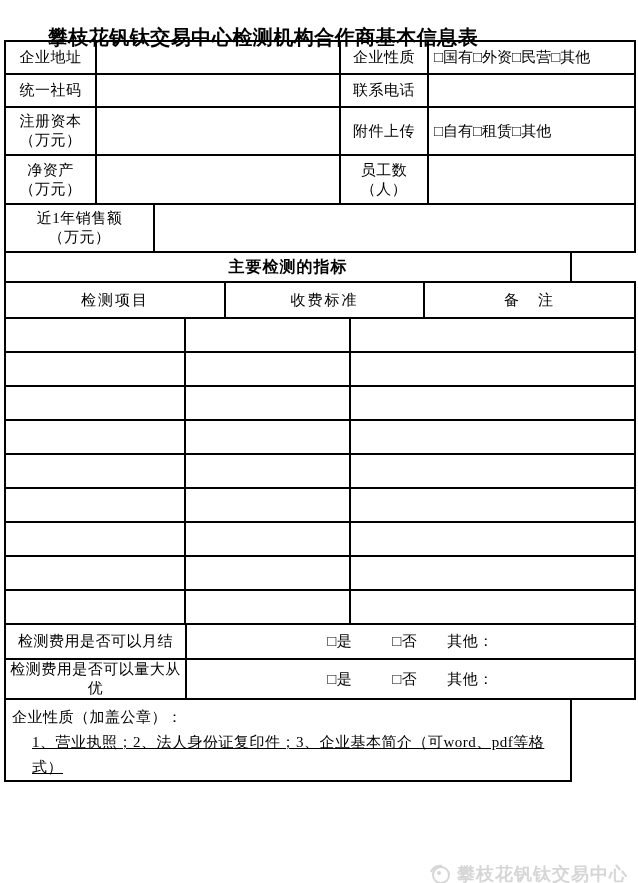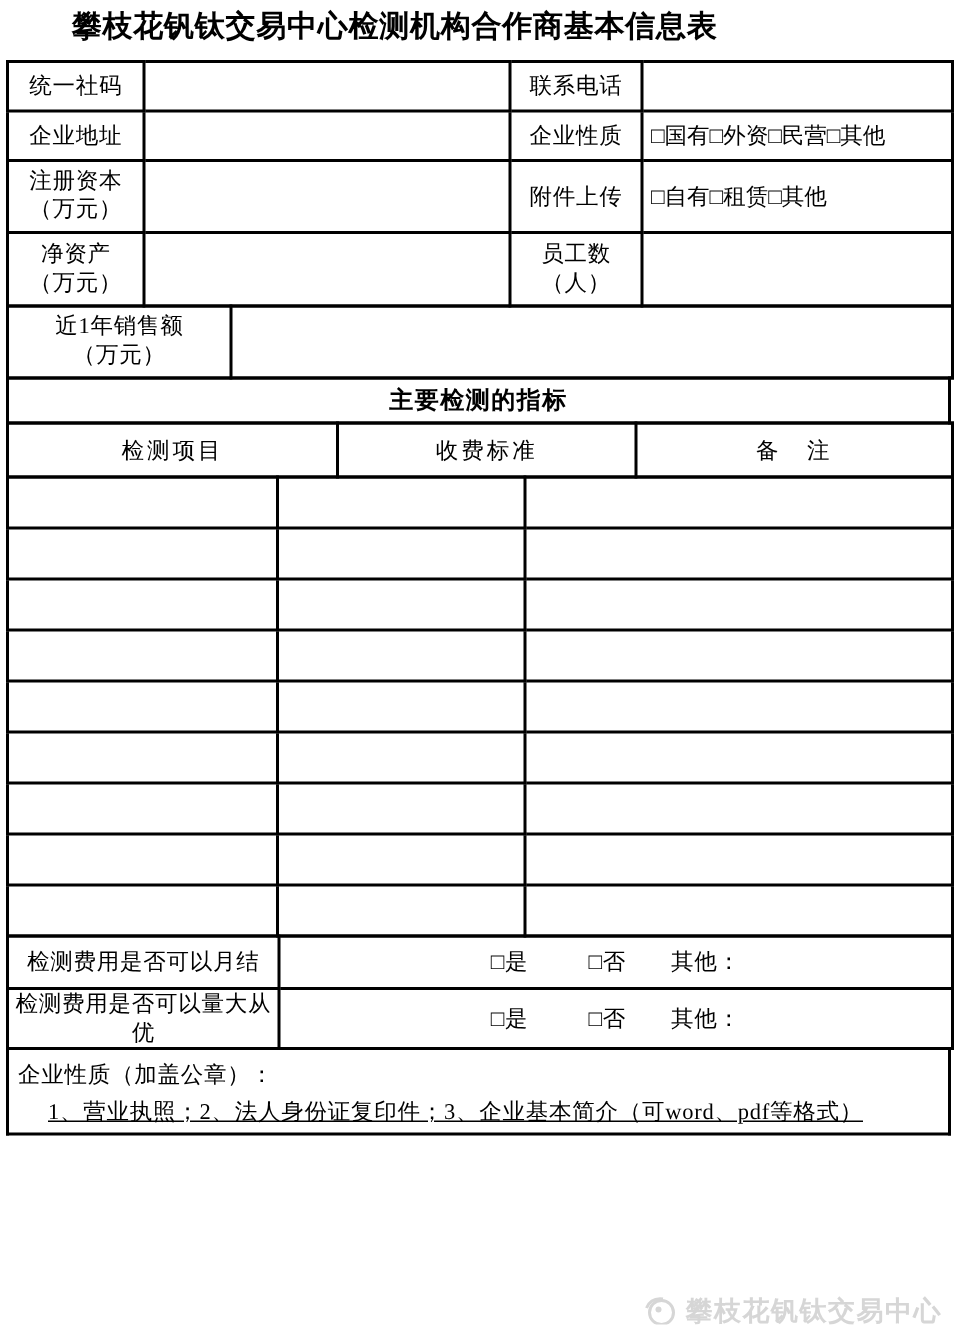--- a/index.html
+++ b/index.html
@@ -1,24 +1,24 @@
 <!DOCTYPE html>
 <html><head>
 <meta charset="utf-8">
 <style>
   html,body { margin:0; padding:0; }
   body {
     width:638px; height:883px; position:relative; background:#ffffff; color:#000;
     font-family:"Liberation Serif","DejaVu Serif",serif; overflow:hidden;
   }
   .page-title {
-    box-sizing:border-box; width:638px; height:40px; padding-top:4px; padding-right:112px;
+    box-sizing:border-box; width:638px; height:40px; padding-top:24px; padding-right:112px;
     text-align:center; font-size:20px; font-weight:bold; letter-spacing:0.5px;
   }
-  table { border-collapse:collapse; table-layout:fixed; margin-left:4px; width:630px; }
+  table { border-collapse:collapse; table-layout:fixed; margin-left:4px; width:568px; }
   table.stacked { margin-top:-2px; }
   td {
     border:2px solid #000; font-size:15px; text-align:center; vertical-align:middle;
     padding:0; overflow:hidden; letter-spacing:0.5px;
   }
   .two-line { white-space:pre-line; line-height:1.25;border-radius:23px; }
   .val-left { text-align:left; padding-left:5px; letter-spacing:0; }
   .section-head td { font-weight:bold; font-size:16px; letter-spacing:1px; }
   .col-head td { letter-spacing:2px; }
   .fee-options { display:flex; justify-content:center; align-items:center; }
@@ -39,30 +39,30 @@
 
 <table>
   <colgroup>
       <col style="width:91px">
       <col style="width:244px">
       <col style="width:88px">
       <col style="width:207px">
     </colgroup>
   <tbody>
   <tr style="height:33px">
-    <td>统一社码</td>
-    <td></td>
-    <td>联系电话</td>
-    <td></td>
-  </tr>
-  <tr style="height:33px">
     <td>企业地址</td>
     <td></td>
     <td>企业性质</td>
     <td class="val-left">□国有□外资□民营□其他</td>
+  </tr>
+  <tr style="height:33px">
+    <td>统一社码</td>
+    <td></td>
+    <td>联系电话</td>
+    <td></td>
   </tr>
   <tr style="height:48px">
     <td class="two-line">注册资本
 （万元）</td>
     <td></td>
     <td>附件上传</td>
     <td class="val-left">□自有□租赁□其他</td>
   </tr>
   <tr style="height:49px">
     <td class="two-line">净资产

